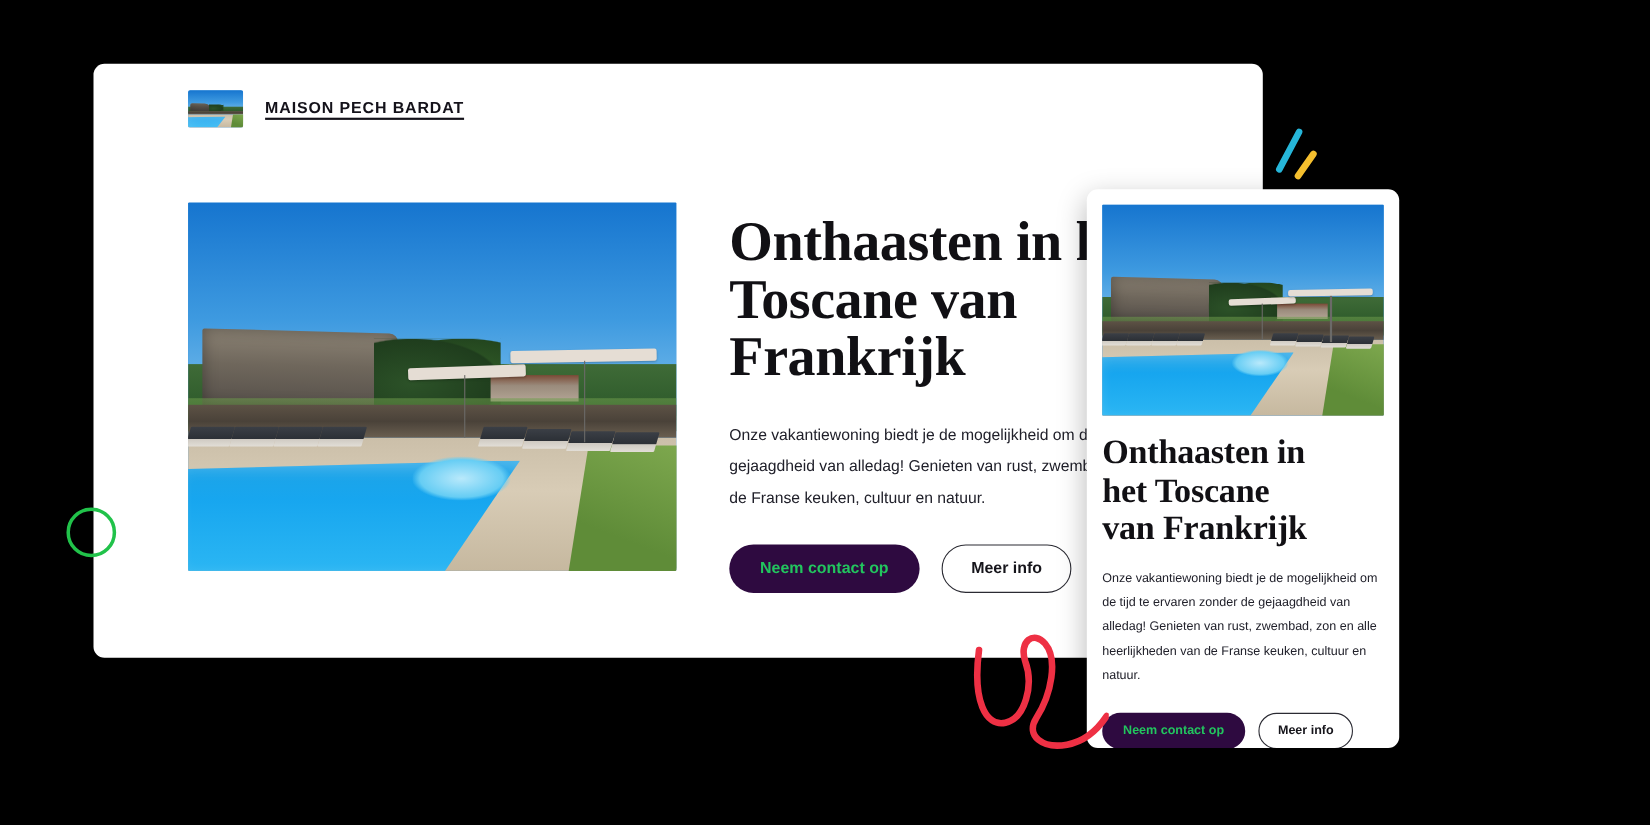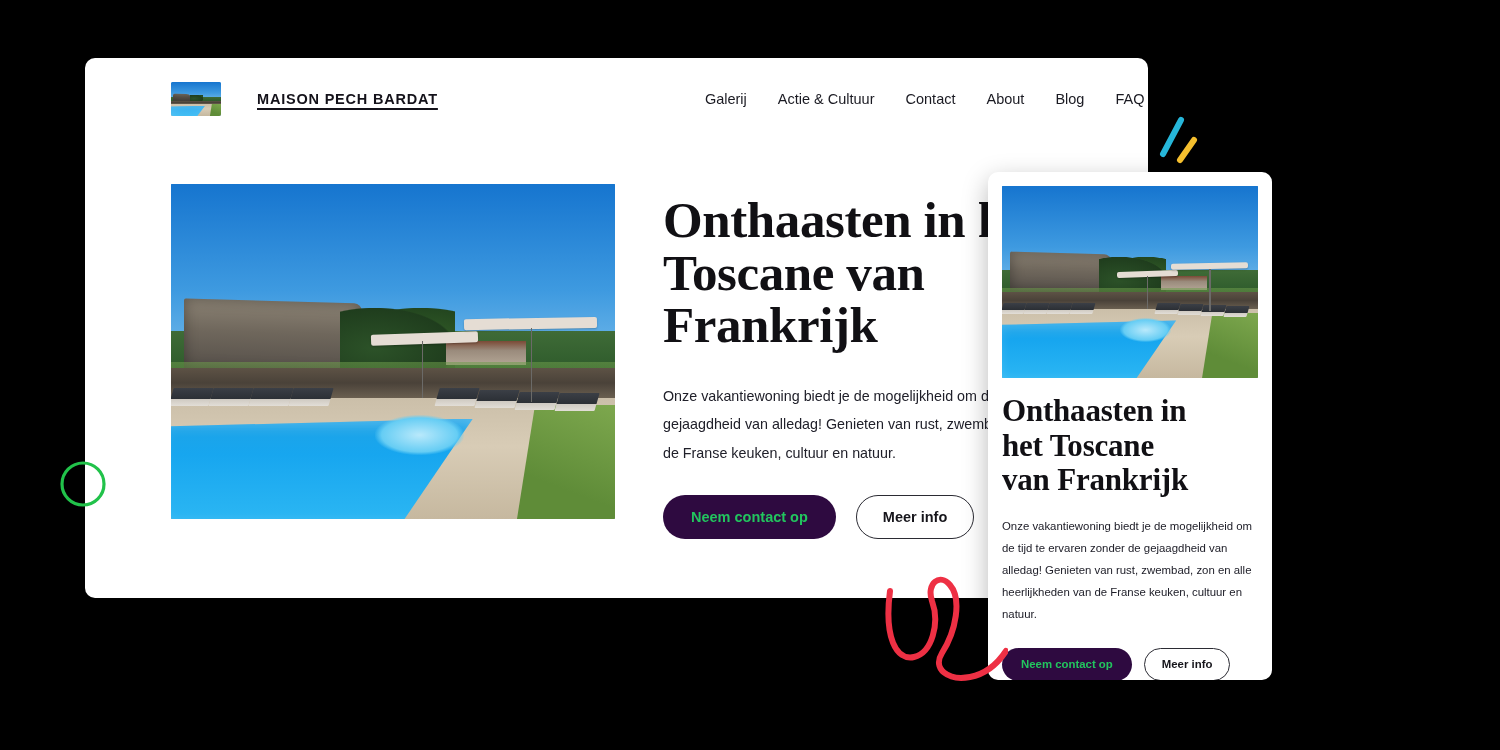--- a/index.html
+++ b/index.html
@@ -22,21 +22,21 @@
     position:absolute; left:85px; top:58px; width:1063px; height:540px;
     background:#fff; border-radius:10px;
     overflow:hidden;
   }
 
   
   .site-header {
     position:absolute; left:0; top:0; width:100%; height:82px;
     display:flex; align-items:center;
   }
-  .brand { display:flex; align-items:center; gap:36px; margin-left:86px; }
+  .brand { display:flex; align-items:center; gap:20px; margin-left:86px; }
   .brand-logo {
     width:50px; height:34px; border-radius:2px; overflow:hidden;
     position:relative; flex:0 0 auto;
   }
   .brand-name {
     font-size:14.5px; font-weight:700; letter-spacing:.8px;
     color:#14121a; text-decoration:underline; text-underline-offset:4px;
     text-decoration-thickness:1.5px; white-space:nowrap;
   }
   .main-nav {
@@ -191,29 +191,20 @@
             <span class="ph-trees"></span>
             <span class="ph-hedge"></span>
             <span class="ph-deck"></span>
             <span class="ph-grass-r"></span>
             <span class="ph-pool"></span>
           </span>
         </span>
         <span class="brand-name">MAISON PECH BARDAT</span>
       </div>
 
-      <nav class="main-nav">
-        <span class="nav-link">Galerij</span>
-        <span class="nav-link">Actie &amp; Cultuur</span>
-        <span class="nav-link">Contact</span>
-        <span class="nav-link">About</span>
-        <span class="nav-link">Blog</span>
-        <span class="nav-link">FAQ</span>
-
-      </nav>
     </div>
 
     <div class="hero">
 
       <div class="hero-photo">
         <span class="photo-scene">
           <span class="ph-sky"></span>
           <span class="ph-hills"></span>
           <span class="ph-wall"></span>
           <span class="ph-trees"></span>

